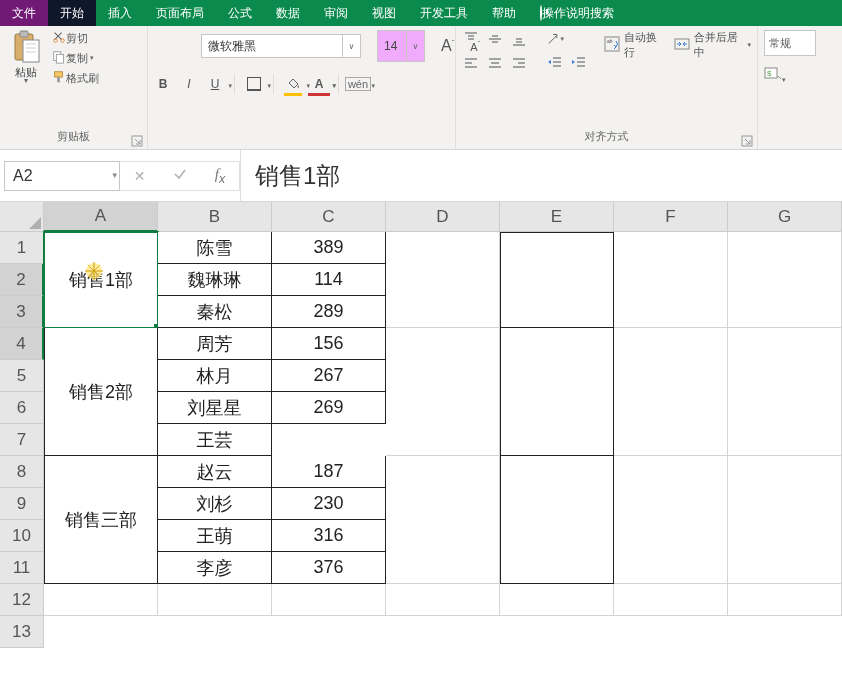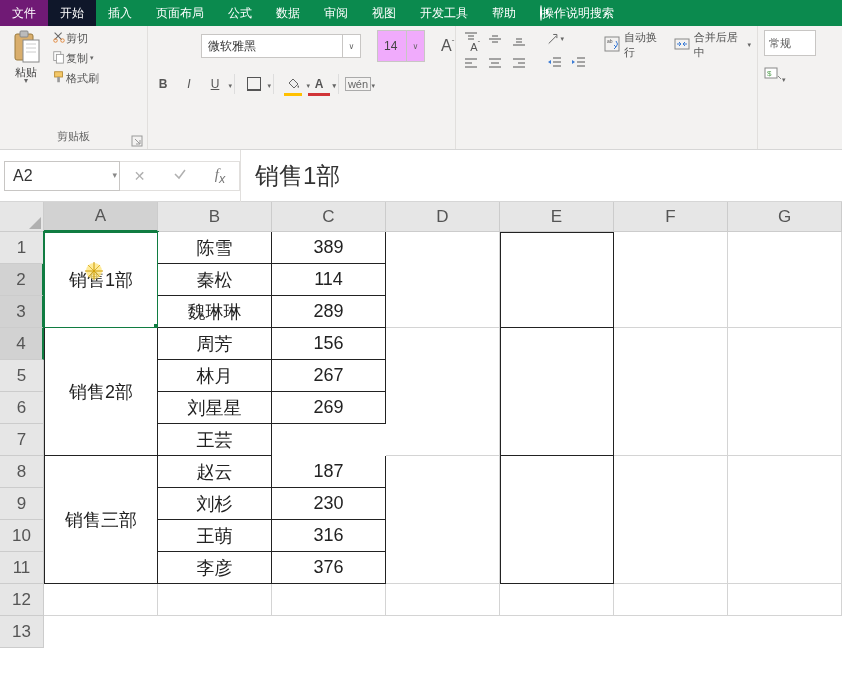--- a/index.html
+++ b/index.html
@@ -329,20 +329,27 @@
           <span><svg viewBox="0 0 16 16">
                 <rect x="1" y="3" width="14" height="10" fill="none" stroke="#888"></rect>
                 <path d="M3 8 L7 8 M5 6 L7 8 L5 10" stroke="#3a7bd5" fill="none"></path>
                 <path d="M13 8 L9 8 M11 6 L9 8 L11 10" stroke="#3a7bd5" fill="none"></path>
               </svg></span>
           <span>合并后居中</span>
           <span style="font-size:7px;color:#666">▾</span>
         </div>
       </div>
     </div>
+    <div class="group-label">
+        <span>对齐方式</span>
+      <span class="dlg"><svg viewBox="0 0 12 12">
+            <rect x="1" y="1" width="10" height="10" fill="none" stroke="#999"></rect>
+            <path d="M4 4 L9 9 M9 5 V9 H5" stroke="#999" fill="none"></path>
+          </svg></span>
+    </div>
   </div>
 
   <div class="group" style="width:80px;border-right:0">
     <div class="group-body" style="flex-direction:column;gap:10px">
       <div class="num-box">
           <span>常规</span>
         </div>
       <div class="num-ic"><svg viewBox="0 0 18 16">
             <rect x="1" y="2" width="12" height="10" fill="#fff" stroke="#888"></rect>
             <text x="3" y="10" font-size="8" fill="#5aa457">$</text>
@@ -409,24 +416,24 @@
               <path d="M11 2 V20 M2 11 H20" stroke="#cc9a00" stroke-width="1"></path>
               <path d="M5 5 L17 17 M17 5 L5 17" stroke="#cc9a00" stroke-width="0.7"></path>
             </svg>
         </span>
       </div>
       <div style="display:flex;flex-direction:column">
         <div class="cell tb">
             <span>陈雪</span>
           </div>
         <div class="cell tb">
+            <span>魏琳琳</span>
+          </div>
+        <div class="cell tb">
             <span>秦松</span>
-          </div>
-        <div class="cell tb">
-            <span>魏琳琳</span>
           </div>
       </div>
       <div style="display:flex;flex-direction:column">
         <div class="cell tb">
             <span>389</span>
           </div>
         <div class="cell tb">
             <span>114</span>
           </div>
         <div class="cell tb">

